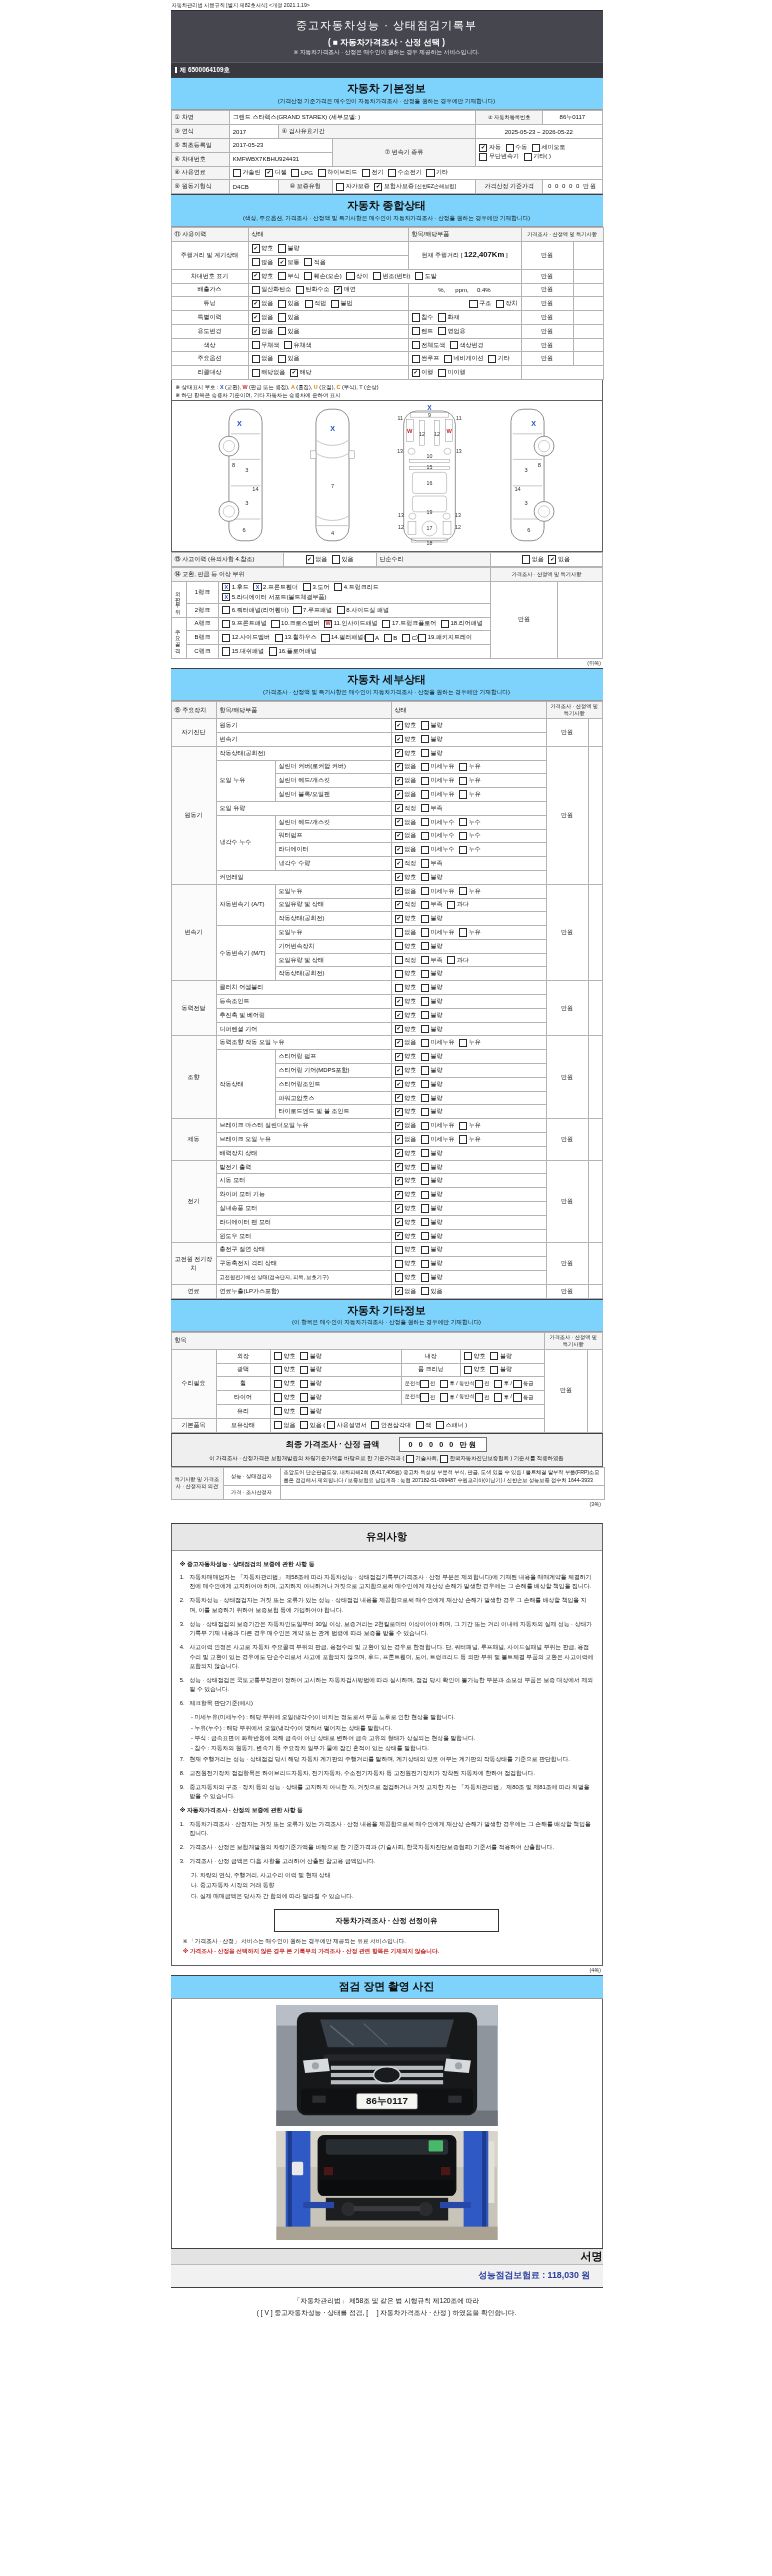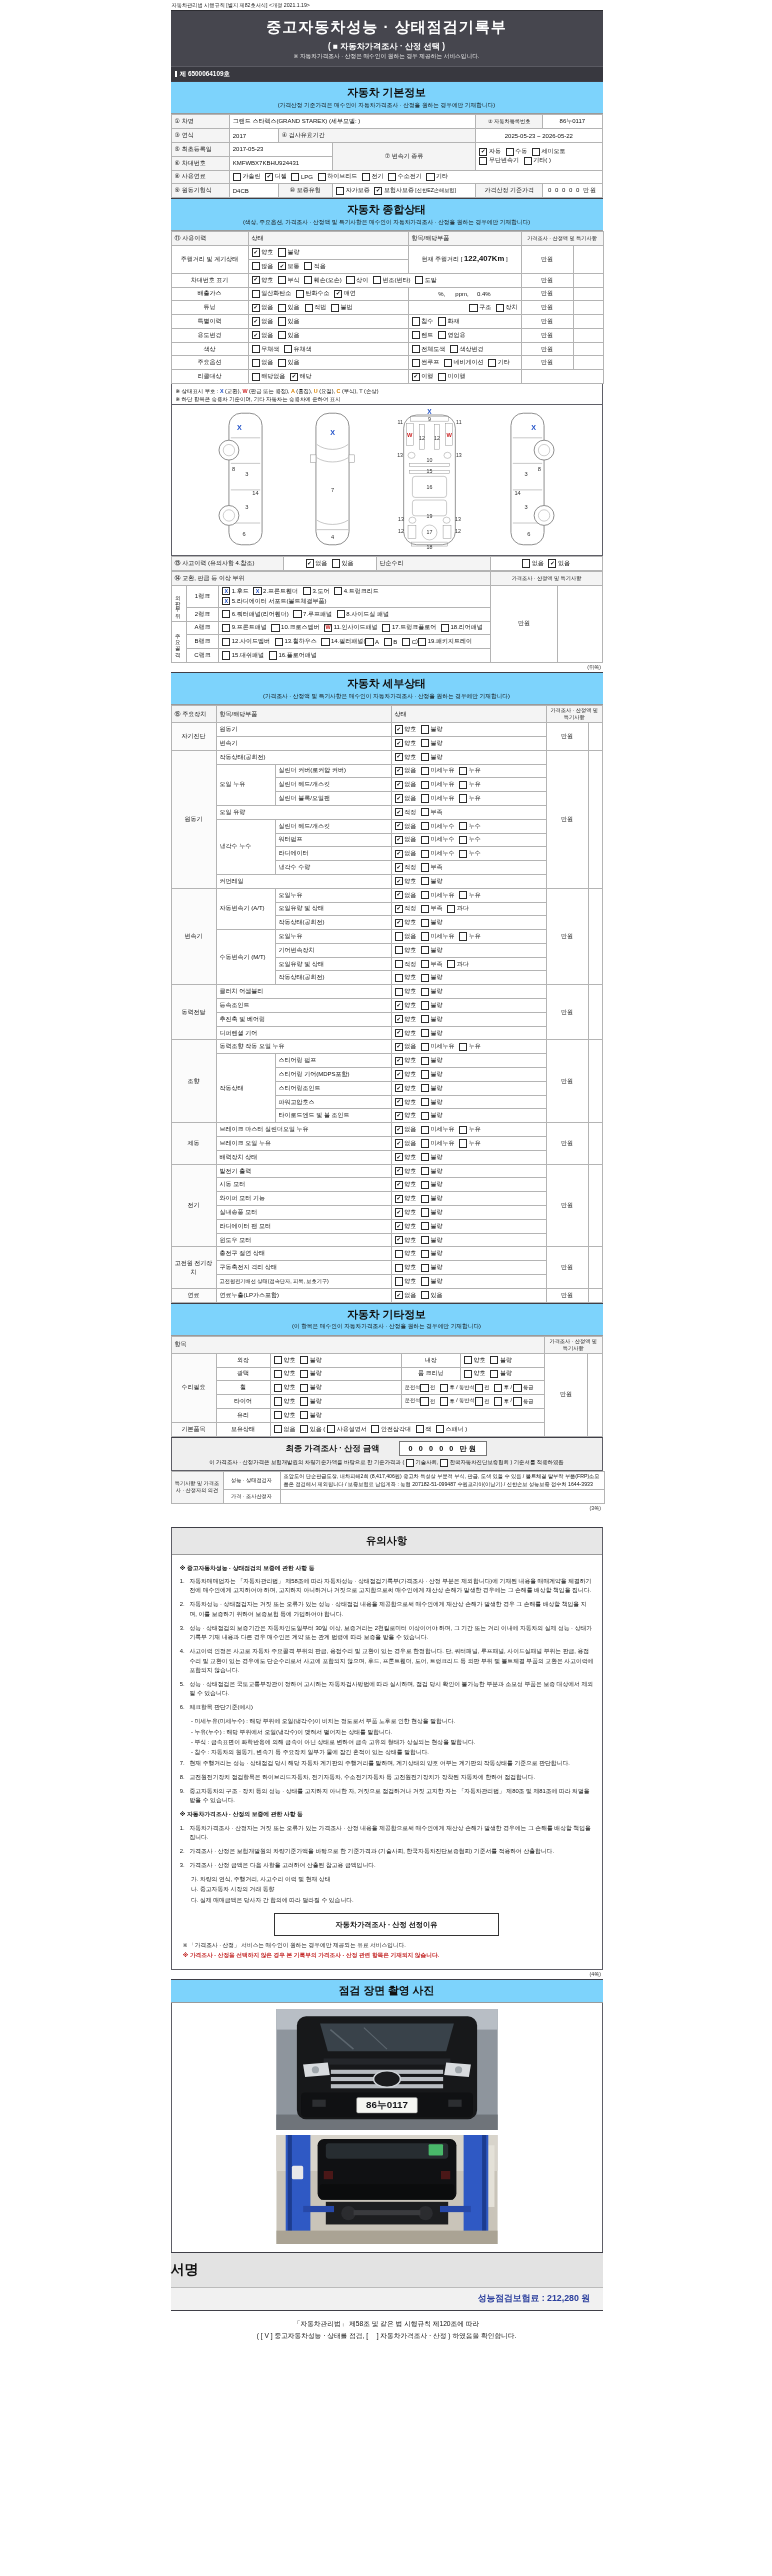--- a/index.html
+++ b/index.html
@@ -1,20 +1,20 @@
 <!DOCTYPE html>
 <html style="font-size:8.2px"><head>
 <meta charset="utf-8">
 <style>
   html,body{margin:0;padding:0;background:#fff;font-family:"Liberation Sans","DejaVu Sans",sans-serif;color:#111;}
   .page{width:773px;margin:0 auto;}
   .doc{width:432px;margin:0 auto;background:#fff;}
   .law{font-size:5.2px;padding:2.1px 1px 1px;color:#222;}
   .dark{background:#46464e;color:#fff;text-align:center;padding:6.2px 0 4.6px;border-top:1.5px solid #2c2c31;}
-  .dark h1{font-size:15px;margin:1px 0 3.6px;font-weight:bold;letter-spacing:1px;}
+  .dark h1{font-size:11px;margin:1px 0 3.6px;font-weight:normal;letter-spacing:1px;}
   .dark .sub{font-size:8.2px;margin:1px 14px;font-weight:bold;}
   .dark .nt{font-size:5.7px;color:#ececec;margin:1.5px 0 0;}
   .docno{background:#38383f;color:#fff;font-size:6.4px;font-weight:bold;padding:2.6px 4.1px;display:flex;align-items:center;gap:3.1px;border-top:1px solid #5a5a62;}
   .docno .bar{width:2.1px;height:6.7px;background:#fff;display:inline-block;}
   .sec{background:#7dd3fc;border-top:1.5px solid #3f3f47;border-bottom:1px solid #9a9a9a;text-align:center;padding:4.1px 0 3.6px;}
   .sec h2{margin:0;font-size:10.8px;font-weight:bold;}
   .sec p{margin:1.5px 0 0;font-size:5.7px;}
   table{border-collapse:collapse;table-layout:fixed;width:432px;border:1px solid #5f5f67;background:#fff;}
   td{border:0.5px solid #b4b4b4;font-size:6px;padding:1px 3.1px;height:10.8px;vertical-align:middle;word-break:break-all;}
   .hd{background:#f4f4f4;}
@@ -40,21 +40,21 @@
   .nt-title{background:#e7e7e7;text-align:center;font-size:10.3px;font-weight:bold;padding:6.2px 0;border-bottom:1px solid #9a9a9a;}
   .nt-body{padding:6.2px 8.2px 5.2px;font-size:5.8px;line-height:1.62;}
   .nt-sub{font-weight:bold;margin:2.1px 0 4.1px;}
   .nt-item{display:flex;gap:2.6px;margin:0 0 4.6px;}
   .nt-num{min-width:7.2px;}
   .nt-sub-item{margin:0.5px 0 1px 11.3px;}
   .reason-box{width:216px;margin:8.2px auto 5.2px;border:1px solid #333;text-align:center;font-weight:bold;font-size:7.2px;padding:4.6px 3.1px;}
   .boxnotes{font-size:5.7px;line-height:1.6;padding:0 3.1px 4.1px;}
   .red{color:#c22222;font-weight:bold;}
   .photoswrap{display:flex;flex-direction:column;align-items:center;gap:5.2px;padding:6.2px 0 8.2px;border-left:1px solid #5f5f67;border-right:1px solid #5f5f67;}
-  .signband{background:#e3e3e3;border-top:1.5px solid #3f3f47;text-align:left;font-size:14px;font-weight:bold;padding:8px 0;}
+  .signband{background:#e3e3e3;border-top:1.5px solid #3f3f47;text-align:right;font-size:11px;font-weight:bold;padding:0 0;}
   .feeband{background:#f1f1f1;text-align:right;padding:4.6px 12.4px 5.2px;font-size:8.8px;font-weight:bold;color:#2b3f9d;border-top:0.5px solid #bbb;border-bottom:1.5px solid #3f3f47;}
   .footer{text-align:center;font-size:6.7px;padding:7.2px 0 9.3px;line-height:1.7;}
   svg text{font-family:"Liberation Sans","DejaVu Sans",sans-serif;}
   .dnum{font-size:12px;fill:#333;}
   .dmark{font-size:15px;font-weight:bold;fill:#2353c9;}
   .dmarkw{font-size:13px;font-weight:bold;fill:#cc2222;}
 </style>
 </head>
 <body>
 
@@ -1721,21 +1721,21 @@
       <circle cx="140" cy="152" r="14" fill="#2b2c2f"></circle>
       <circle cx="290" cy="152" r="14" fill="#2b2c2f"></circle>
       <rect x="150" y="146" width="130" height="10" fill="#3a3b3e"></rect>
       <rect x="52" y="138" width="60" height="12" fill="#2748a8"></rect>
       <rect x="318" y="138" width="60" height="12" fill="#2748a8"></rect>
       <rect x="0" y="186" width="430" height="26" fill="#aaa394"></rect>
     </svg>
   </div>
 
   <div class="signband">서명</div>
-  <div class="feeband">성능점검보험료 : 212,280 원</div>
+  <div class="feeband">성능점검보험료 : 118,030 원</div>
 
   <div class="footer">
     <div>「자동차관리법」 제58조 및 같은 법 시행규칙 제120조에 따라</div>
     <div>( [ V ] 중고자동차성능 · 상태를 점검, [　 ] 자동차가격조사 · 산정 ) 하였음을 확인합니다.</div>
   </div>
 
 </div>
 </div>
 
 

